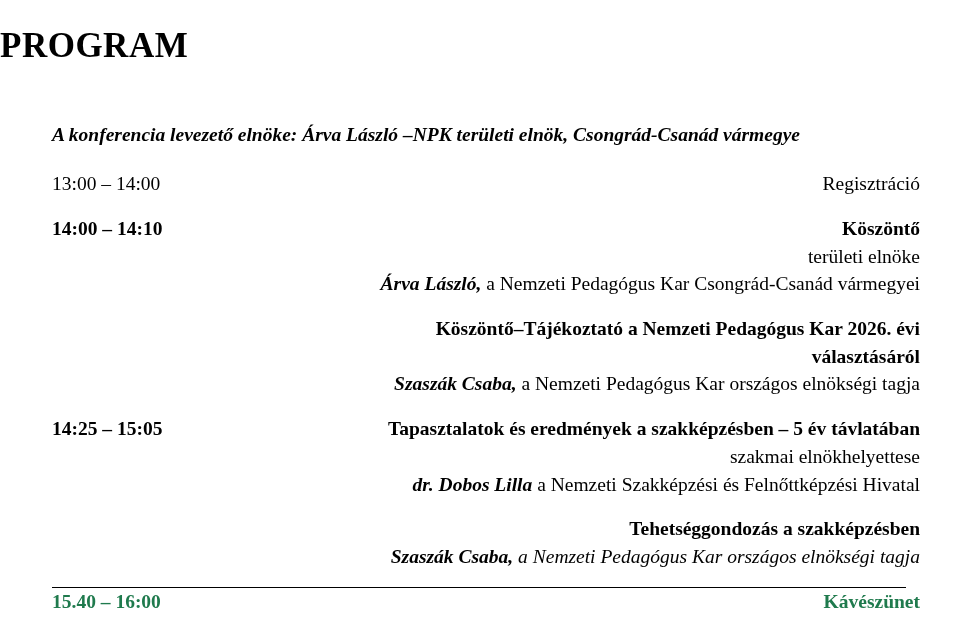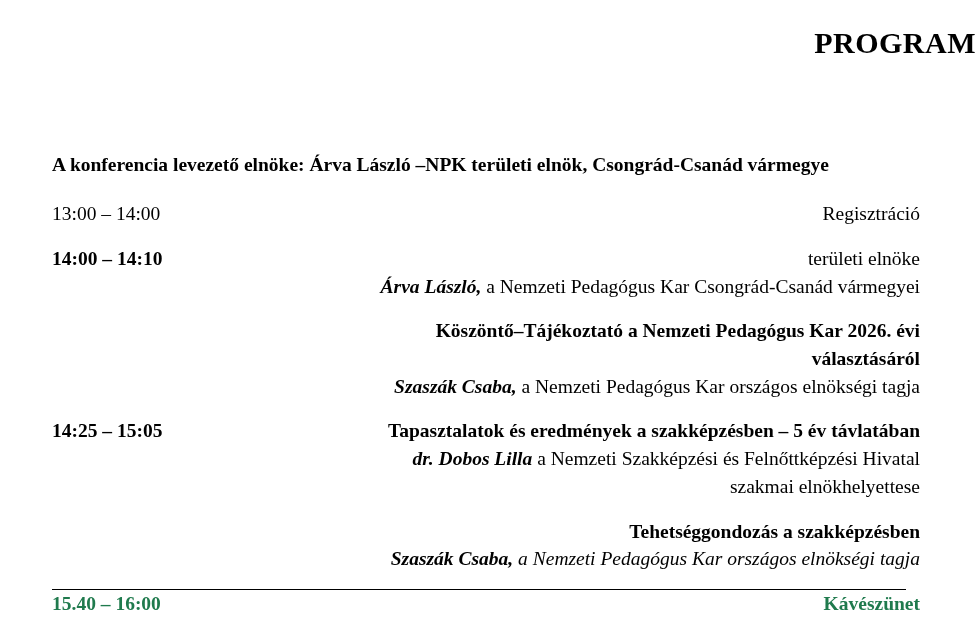--- a/index.html
+++ b/index.html
@@ -15,31 +15,32 @@
     position: relative;
     overflow: hidden;
   }
   .page {
     width: 976px;
     height: 624px;
     position: relative;
     box-sizing: border-box;
   }
   .doc-title {
-    text-align: right;
+    text-align: left;
     font-family: "Liberation Serif", serif;
     font-weight: bold;
-    font-size: 30px;
+    font-size: 35px;
     letter-spacing: 0.5px;
     margin: 16px 0 0 0;
     padding-top: 10px;
   }
   .chair-line {
-    margin: 92px 0 0 52px;
+    margin: 56px 0 0 52px;
     width: 840px;
+    font-style: italic;
     font-weight: bold;
     font-size: 19.5px;
     line-height: 1.35;
   }
   .schedule {
     margin: 22px 0 0 0;
     padding: 0;
     width: 976px;
     border-collapse: collapse;
   }
@@ -98,39 +99,40 @@
     <div class="row">
       <div class="time">13:00 – 14:00</div>
       <div class="desc">
         <span class="line2">Regisztráció</span>
       </div>
     </div>
 
     <div class="row">
       <div class="time b">14:00 – 14:10</div>
       <div class="desc">
+        <span class="line2 b">Köszöntő</span>
         <span class="line2">területi elnöke</span>
         <span class="line2"><span class="bi">Árva László,</span><span> a Nemzeti Pedagógus Kar Csongrád-Csanád vármegyei</span></span>
       </div>
     </div>
 
     <div class="row">
       <div class="desc">
         <span class="line2 b">Köszöntő–Tájékoztató a Nemzeti Pedagógus Kar 2026. évi</span>
         <span class="line2 b">választásáról</span>
         <span class="line2"><span class="bi">Szaszák Csaba,</span><span> a Nemzeti Pedagógus Kar országos elnökségi tagja</span></span>
       </div>
     </div>
 
     <div class="row">
       <div class="time b">14:25 – 15:05</div>
       <div class="desc">
         <span class="line2 b">Tapasztalatok és eredmények a szakképzésben – 5 év távlatában</span>
+        <span class="line2">szakmai elnökhelyettese</span>
         <span class="line2"><span class="bi">dr. Dobos Lilla</span><span> a Nemzeti Szakképzési és Felnőttképzési Hivatal</span></span>
-        <span class="line2">szakmai elnökhelyettese</span>
       </div>
     </div>
 
     <div class="row">
       <div class="desc">
         <span class="line2 b">Tehetséggondozás a szakképzésben</span>
         <span class="line2 i"><span class="bi">Szaszák Csaba,</span><span> a Nemzeti Pedagógus Kar országos elnökségi tagja</span></span>
       </div>
     </div>
 

